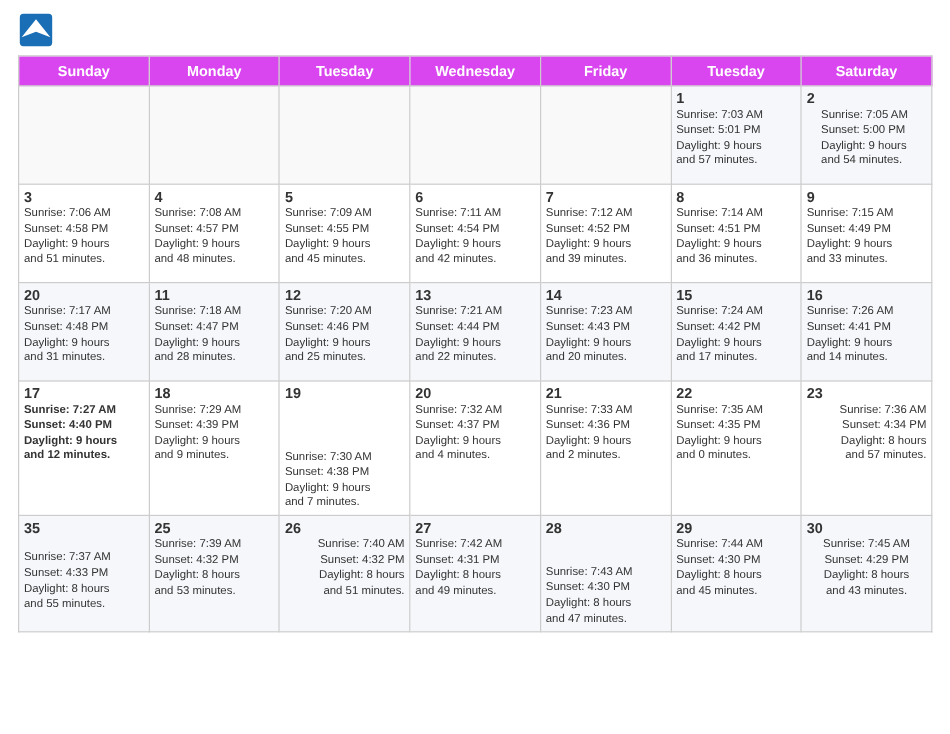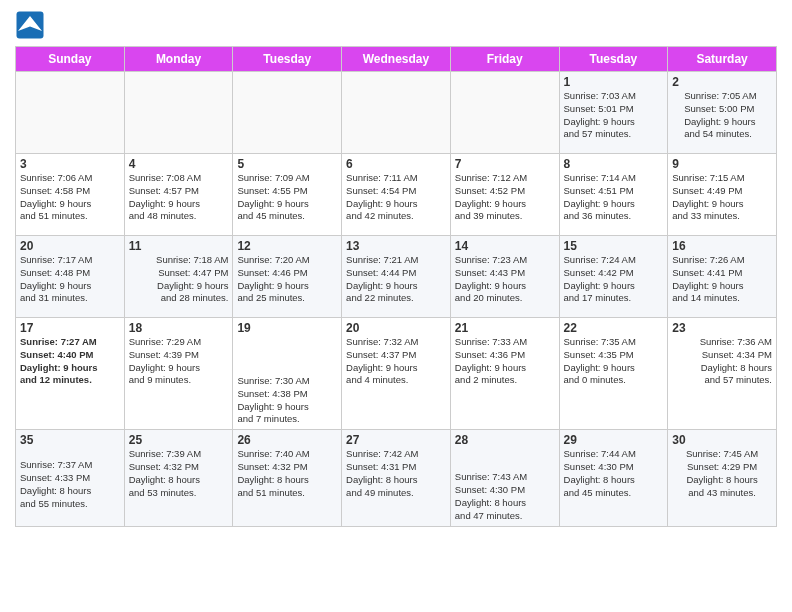--- a/index.html
+++ b/index.html
@@ -198,21 +198,21 @@
         <tr>
           <td>
             <span class="day-number">20</span>
             <div class="day-info" style="white-space: pre-wrap;">Sunrise: 7:17 AM
 Sunset: 4:48 PM
 Daylight: 9 hours
 and 31 minutes.</div>
           </td>
           <td>
             <span class="day-number">11</span>
-            <div class="day-info" style="white-space: pre-wrap; text-align: right;">Sunrise: 7:18 AM
+            <div class="day-info" style="white-space: pre-wrap;">Sunrise: 7:18 AM
 Sunset: 4:47 PM
 Daylight: 9 hours
 and 28 minutes.</div>
           </td>
           <td>
             <span class="day-number">12</span>
             <div class="day-info" style="white-space: pre-wrap;">Sunrise: 7:20 AM
 Sunset: 4:46 PM
 Daylight: 9 hours
 and 25 minutes.</div>
@@ -307,21 +307,21 @@
           </td>
           <td>
             <span class="day-number">25</span>
             <div class="day-info" style="white-space: pre-wrap;">Sunrise: 7:39 AM
 Sunset: 4:32 PM
 Daylight: 8 hours
 and 53 minutes.</div>
           </td>
           <td>
             <span class="day-number">26</span>
-            <div class="day-info" style="white-space: pre-wrap;">Sunrise: 7:40 AM
+            <div class="day-info" style="white-space: pre-wrap; text-align: right;">Sunrise: 7:40 AM
 Sunset: 4:32 PM
 Daylight: 8 hours
 and 51 minutes.</div>
           </td>
           <td>
             <span class="day-number">27</span>
             <div class="day-info" style="white-space: pre-wrap;">Sunrise: 7:42 AM
 Sunset: 4:31 PM
 Daylight: 8 hours
 and 49 minutes.</div>

